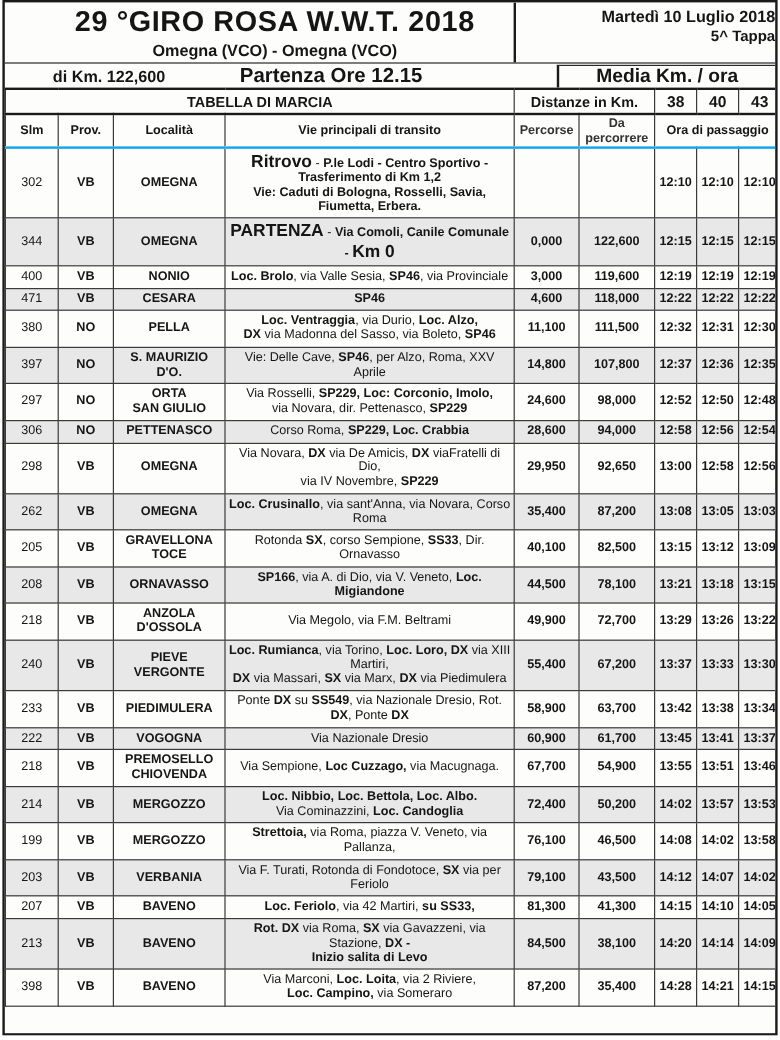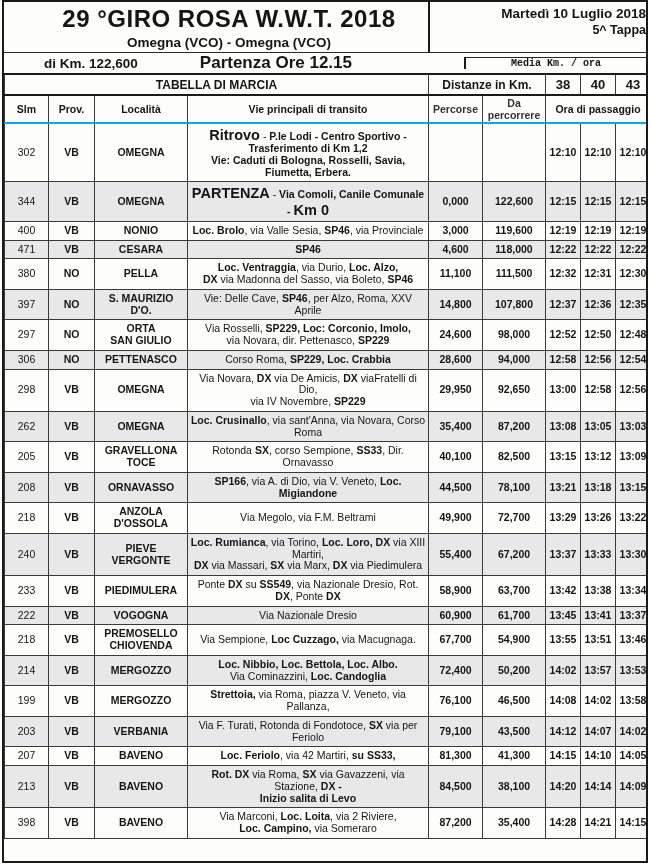--- a/index.html
+++ b/index.html
@@ -12,26 +12,26 @@
     overflow:hidden;
   }
   
   .hdr{display:flex;border-bottom:1px solid #2a2a2a;}
   .hdr-left{width:424px;box-sizing:border-box;padding-top:3px;padding-left:26px;}
   .hdr-right{flex:1;border-left:2px solid #1a1a1a;text-align:right;padding-top:4px;box-sizing:border-box;}
   .title{font-size:24px;font-weight:bold;text-align:center;letter-spacing:.5px;}
   .race-route{font-size:13.5px;font-weight:bold;text-align:center;margin-top:2px;padding-bottom:2px;}
   .race-date{font-size:13.5px;font-weight:bold;}
   .race-stage{font-size:12.5px;font-weight:bold;margin-top:2px;}
-  .hdr2{display:flex;align-items:center;height:20px;gap:36px;}
+  .hdr2{display:flex;align-items:flex-end;height:20px;gap:36px;}
   .hdr2-left{width:424px;display:flex;align-items:center;box-sizing:border-box;}
   .km-total{font-size:13.5px;font-weight:bold;margin-left:40px;}
   .start-time{font-size:17px;font-weight:bold;margin-left:auto;margin-right:76px;}
   .media-box{flex:1;border-left:2px solid #1a1a1a;border-bottom:0;display:flex;align-items:center;justify-content:center;
-             font-size:10px;font-weight:bold;border-top:1px solid #2a2a2a;font-family:Liberation Mono, monospace;}
+             font-size:16px;font-weight:bold;border-top:1px solid #2a2a2a;}
   
   table{border-collapse:collapse;width:100%;table-layout:fixed;}
   td,th{border:1px solid #3a3a3a;text-align:center;vertical-align:middle;padding:2px 3px;box-sizing:border-box;}
   tr.band-row td{border-top:2px solid #1a1a1a;border-bottom:2px solid #1a1a1a;font-weight:bold;}
   .tbl-title{font-size:12px;}
   .dist-hdr{font-size:12px;}
   .speed{font-size:13px;}
   tr.cols-row td{font-weight:bold;font-size:10.5px;padding:1px 2px;border-bottom:2px solid #0ea5e9;}
   td.small-hdr{font-size:7.5px;font-weight:normal;color:#333;}
   

